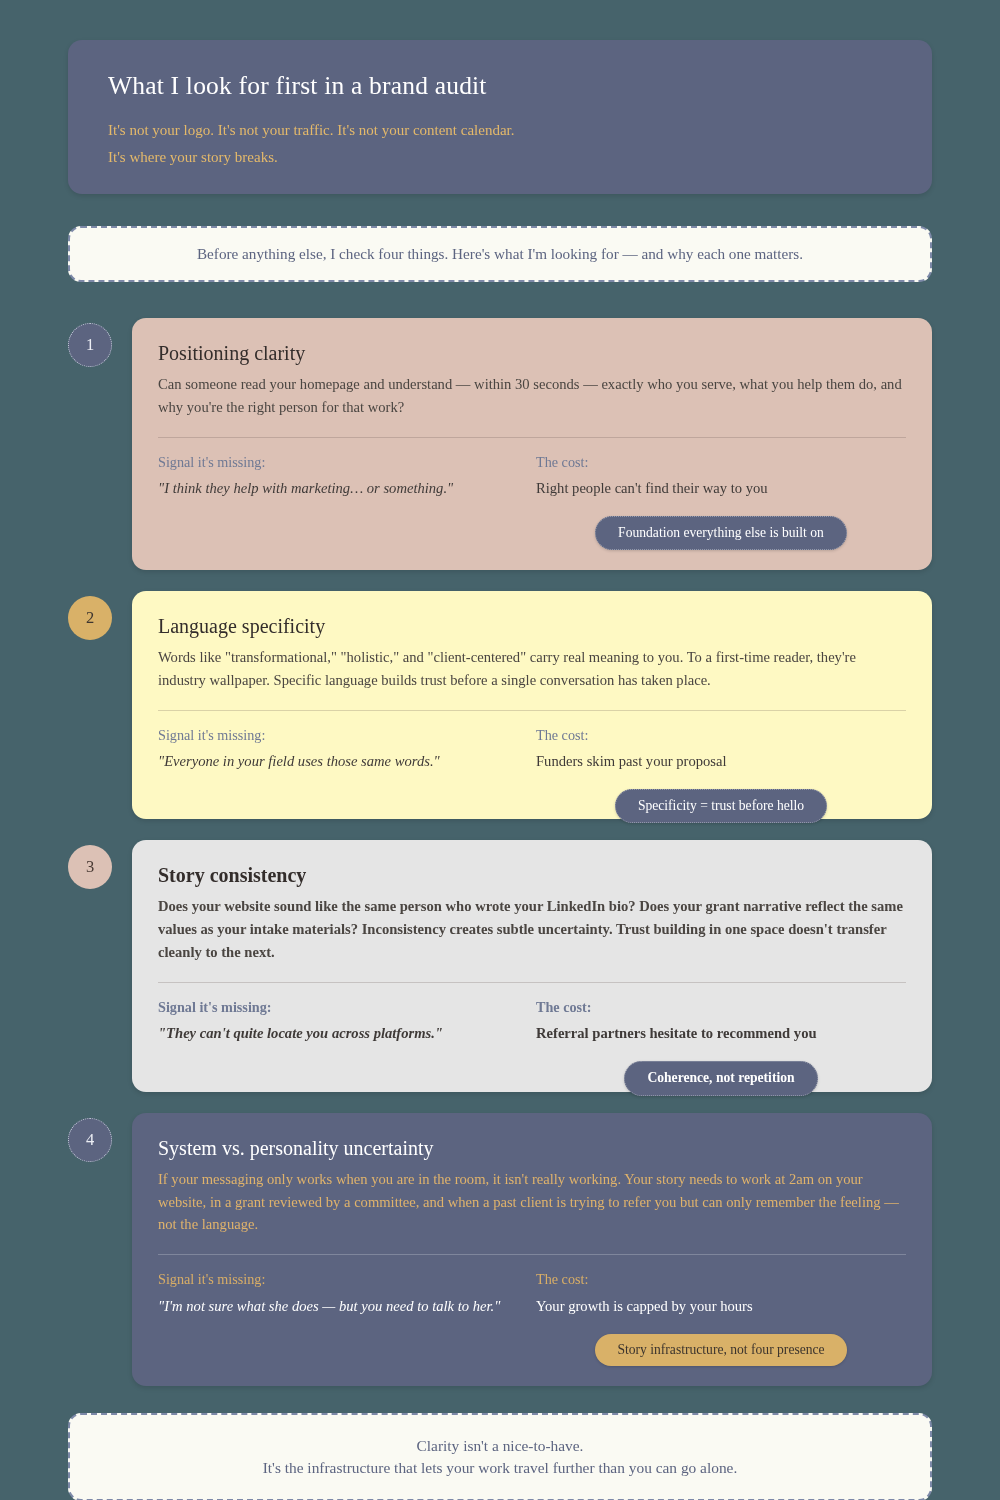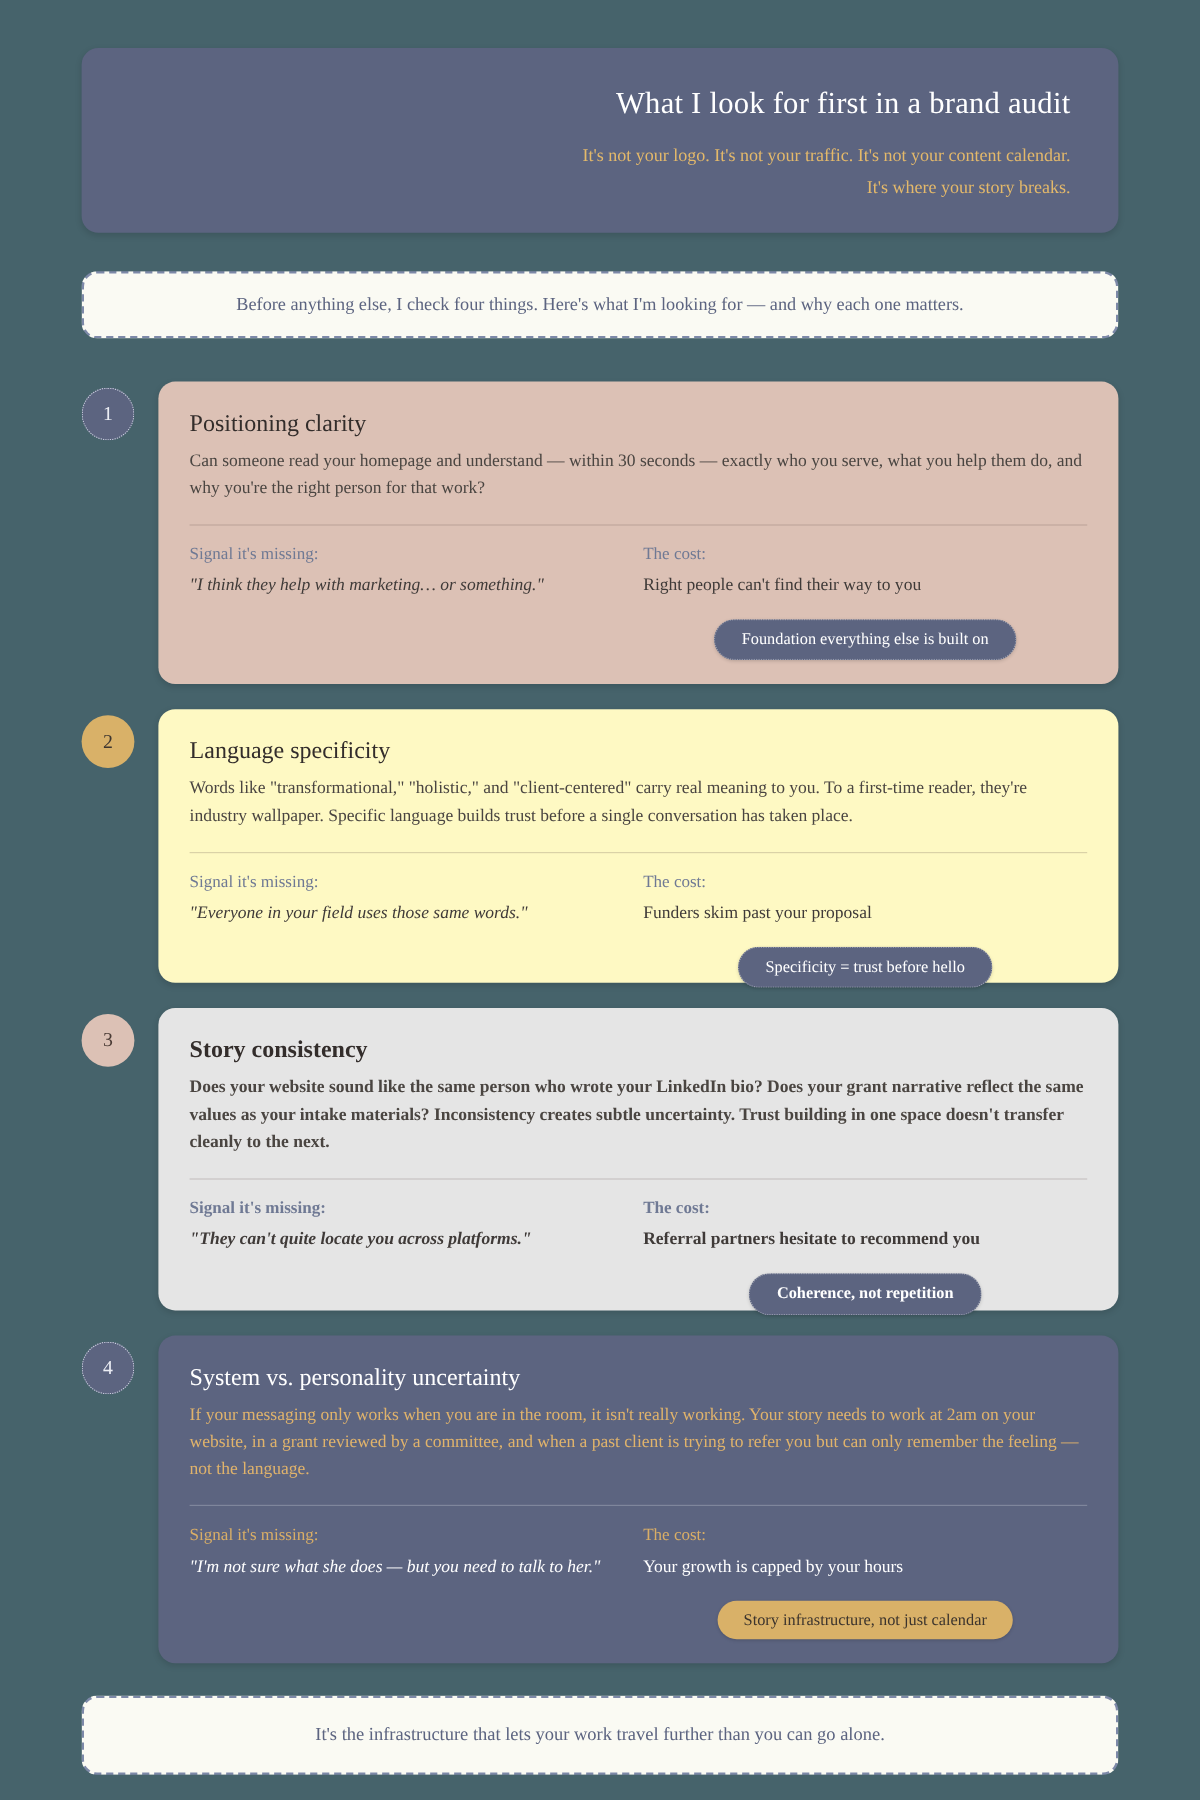--- a/index.html
+++ b/index.html
@@ -16,21 +16,21 @@
     width: 1000px;
     height: 1500px;
     padding: 40px 68px 0 68px;
   }
 
   
   .header {
     background: #5c6480;
     border-radius: 14px;
     padding: 30px 40px 26px 40px;
-    text-align: right;
+    text-align: left;
     box-shadow: 0 2px 5px rgba(0,0,0,0.12);
   }
   .header-title {
     color: #ffffff;
     font-size: 25.5px;
     line-height: 1.25;
     letter-spacing: 0.2px;
   }
   .header-sub {
     color: #e4b96a;
@@ -286,26 +286,27 @@
         <div class="divider"></div>
         <div class="cols">
           <div class="col left">
             <div class="label">Signal it's missing:</div>
             <div class="quote">"I'm not sure what she does — but you need to talk to her."</div>
           </div>
           <div class="col right">
             <div class="label">The cost:</div>
             <div class="cost">Your growth is capped by your hours</div>
             <div class="pill-wrap">
-              <div class="pill gold">Story infrastructure, not just calendar</div>
+              <div class="pill gold">Story infrastructure, not four presence</div>
             </div>
           </div>
         </div>
       </div>
     </div>
 
   </div>
 
   <div class="closing">
+    <div class="closing-line">Clarity isn't a nice-to-have.</div>
     <div class="closing-line">It's the infrastructure that lets your work travel further than you can go alone.</div>
   </div>
 
 </div>
 
 </body></html>

